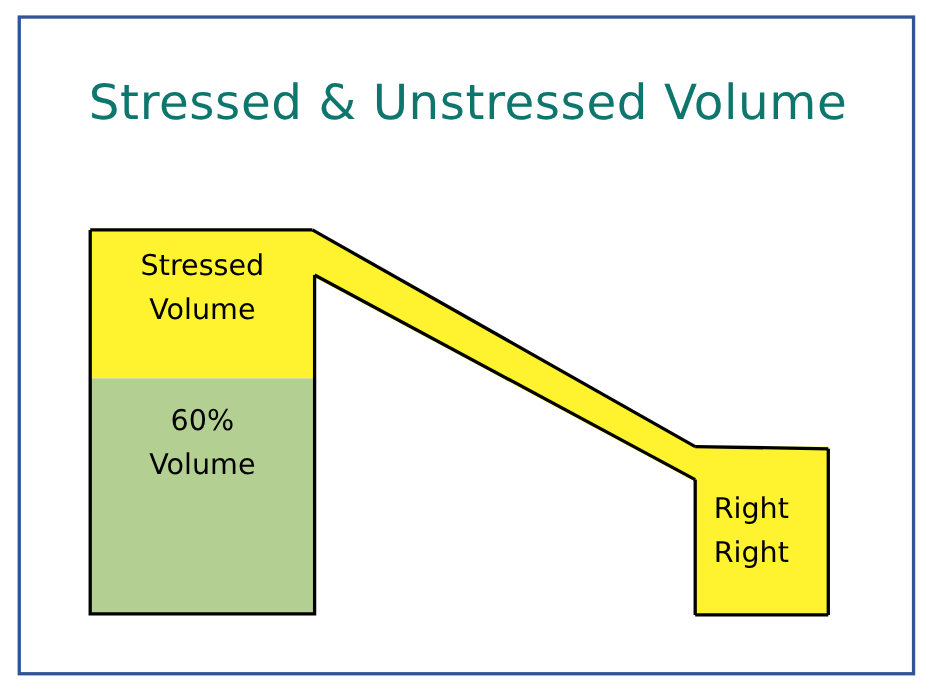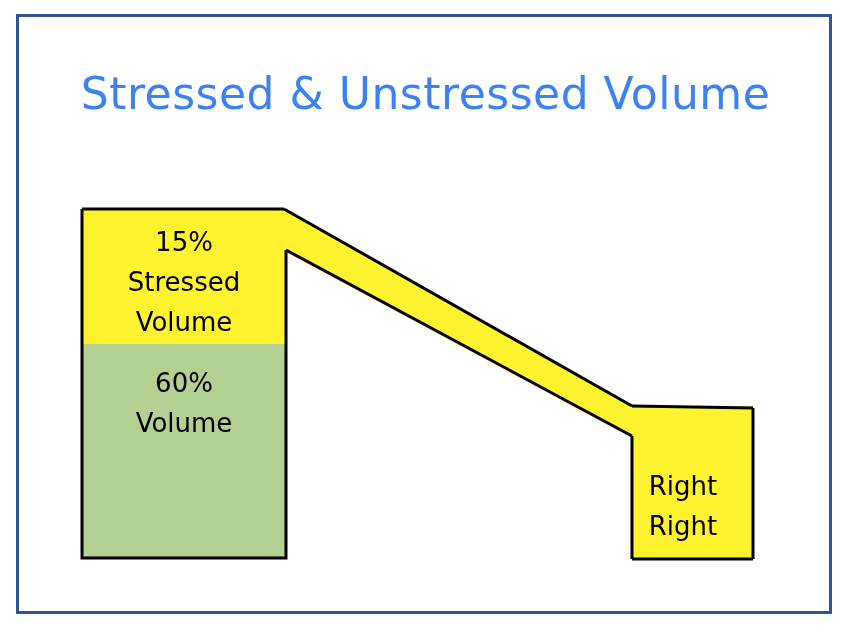--- a/index.html
+++ b/index.html
@@ -23,21 +23,21 @@
       border: 3px solid #2f5597;
       background: #ffffff;
     }
     .title {
       position: absolute;
       left: 0;
       top: 68px;
       width: 851px;
       text-align: center;
       font-size: 44px;
-      color: #3b82f6;
+      color: #0f766e;
       letter-spacing: 0.5px;
       font-family: "DejaVu Sans", "Liberation Sans", sans-serif;
       font-weight: normal;
     }
     svg.diagram {
       position: absolute;
       left: 0;
       top: 0;
       width: 851px;
       height: 636px;
@@ -46,21 +46,21 @@
       position: absolute;
       text-align: center;
       font-family: "DejaVu Sans", "Liberation Sans", sans-serif;
       font-size: 26px;
       line-height: 40px;
       color: #000000;
     }
     .label span { display: block; }
     .stressed-label { left: 84px; top: 222px; width: 200px; }
     .unstressed-label { left: 84px; top: 363px; width: 200px; }
-    .atria-label { left: 632px; top: 443px; width: 102px; margin-top: 23px; }
+    .atria-label { left: 632px; top: 443px; width: 102px; }
   </style>
 </head>
 <body>
 
 <div class="frame"></div>
 
 <div class="title">Stressed &amp; Unstressed Volume</div>
 
 <svg class="diagram" viewBox="0 0 851 636">
 
@@ -86,21 +86,20 @@
 
     <line x1="753" y1="408" x2="753" y2="559"></line>
 
     <line x1="632" y1="559" x2="753" y2="559"></line>
 
     <line x1="632" y1="436" x2="632" y2="559"></line>
   </g>
 </svg>
 
 <div class="label stressed-label">
-  <span>15%</span>
   <span>Stressed</span>
   <span>Volume</span>
 </div>
 
 <div class="label unstressed-label">
   <span>60%</span>
   <span>Volume</span>
 </div>
 
 <div class="label atria-label">

